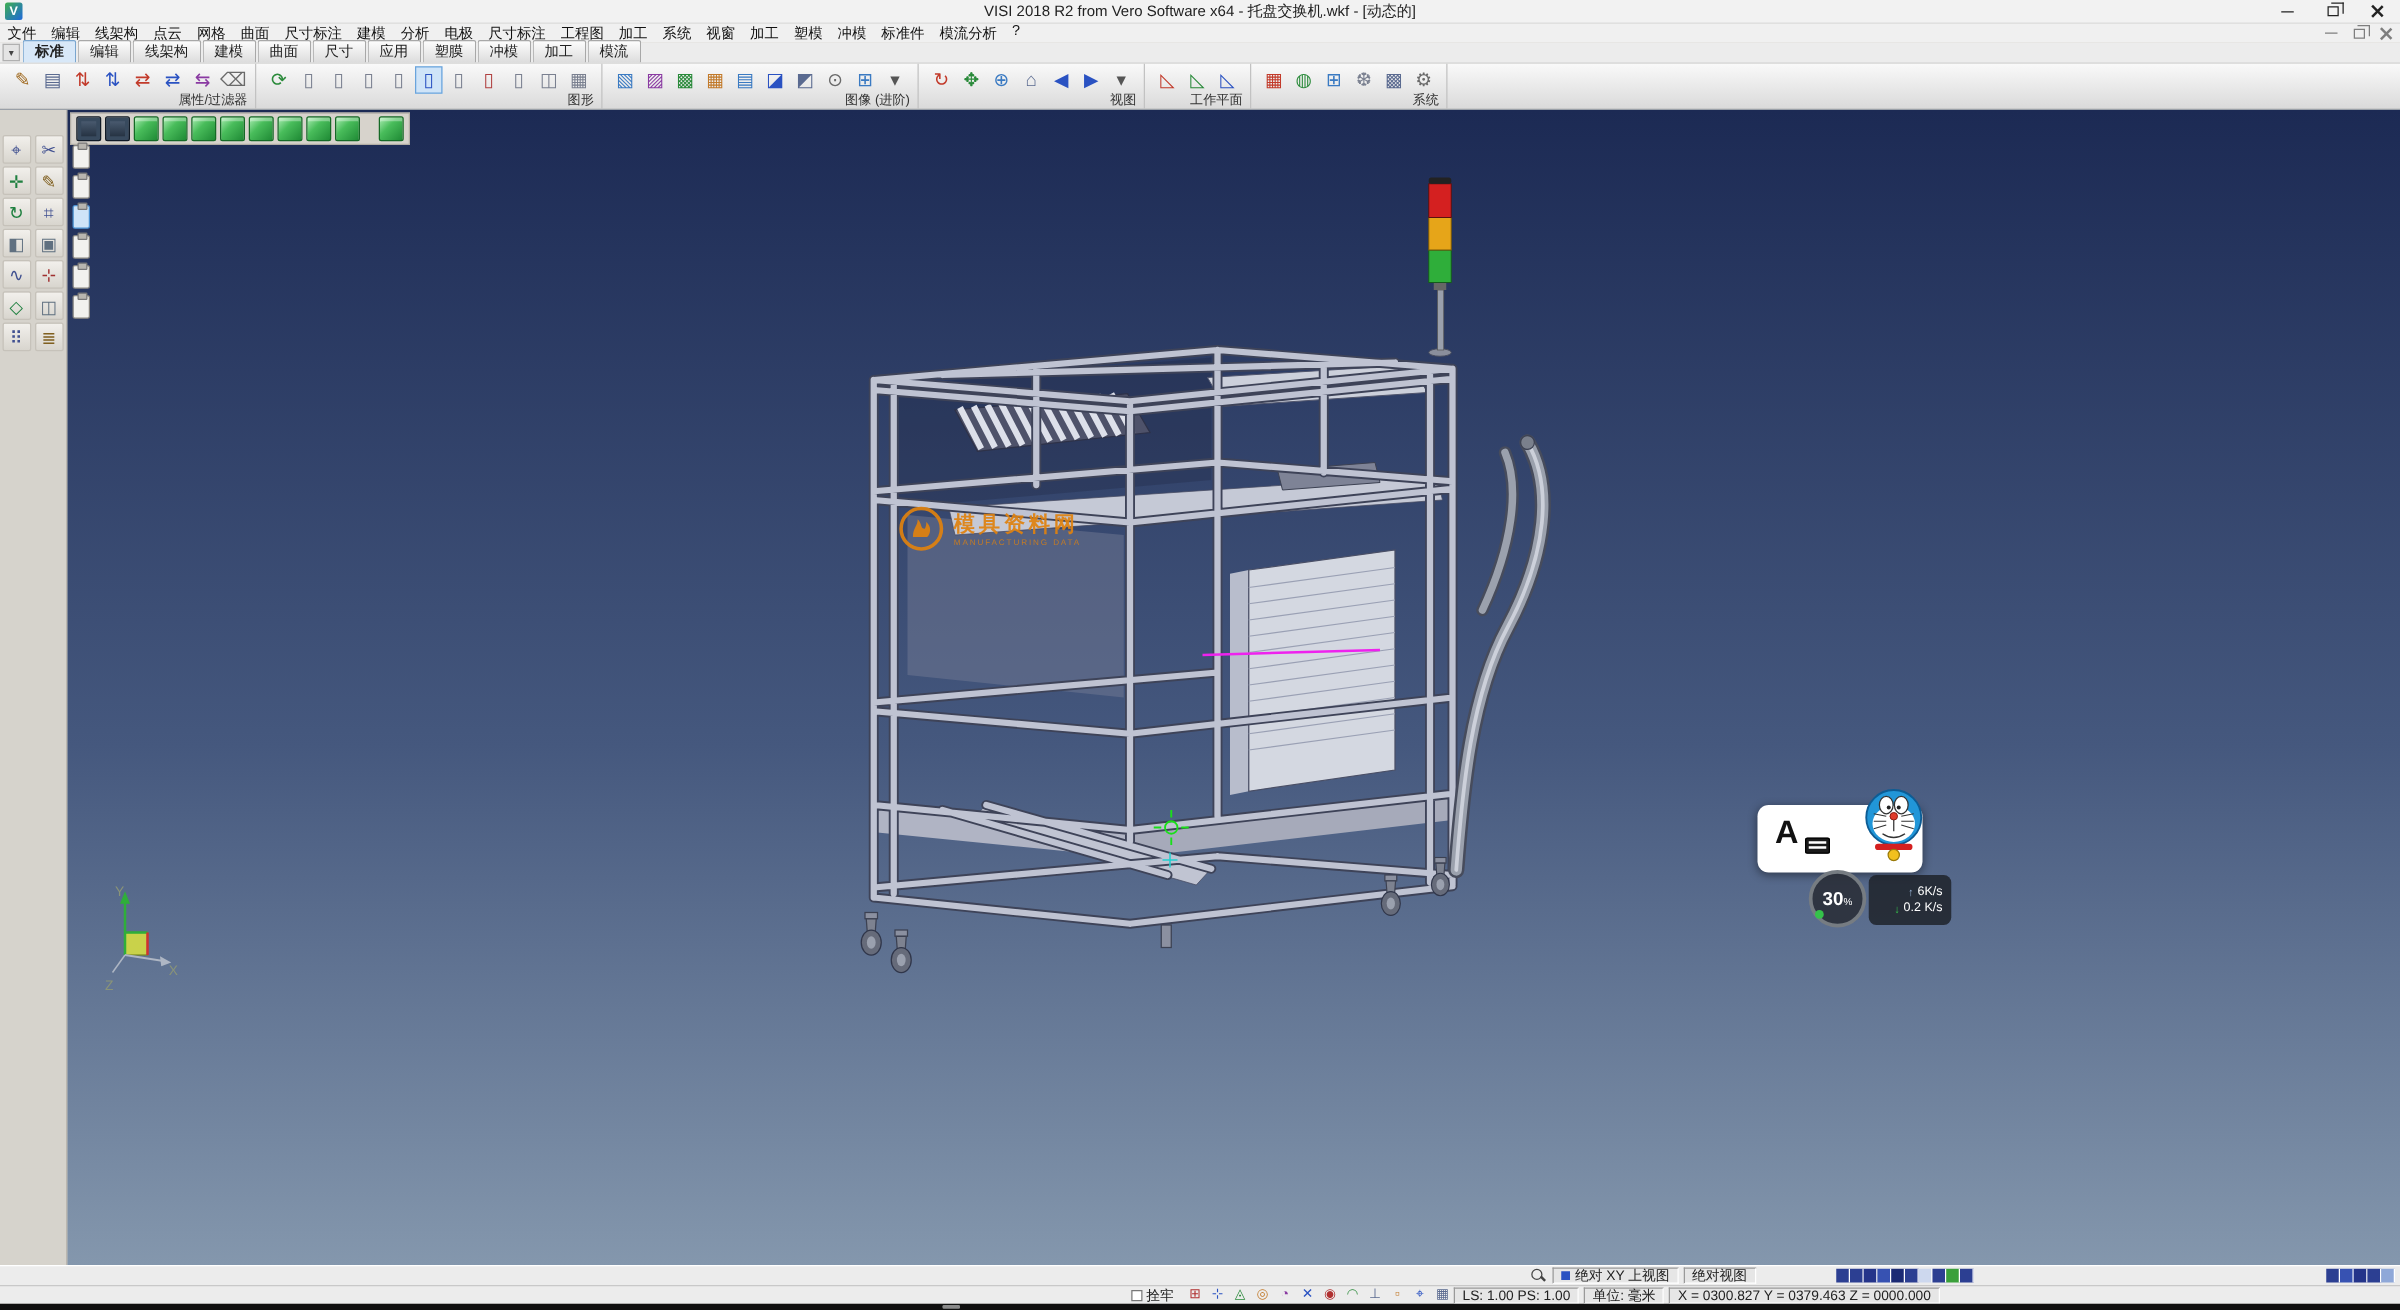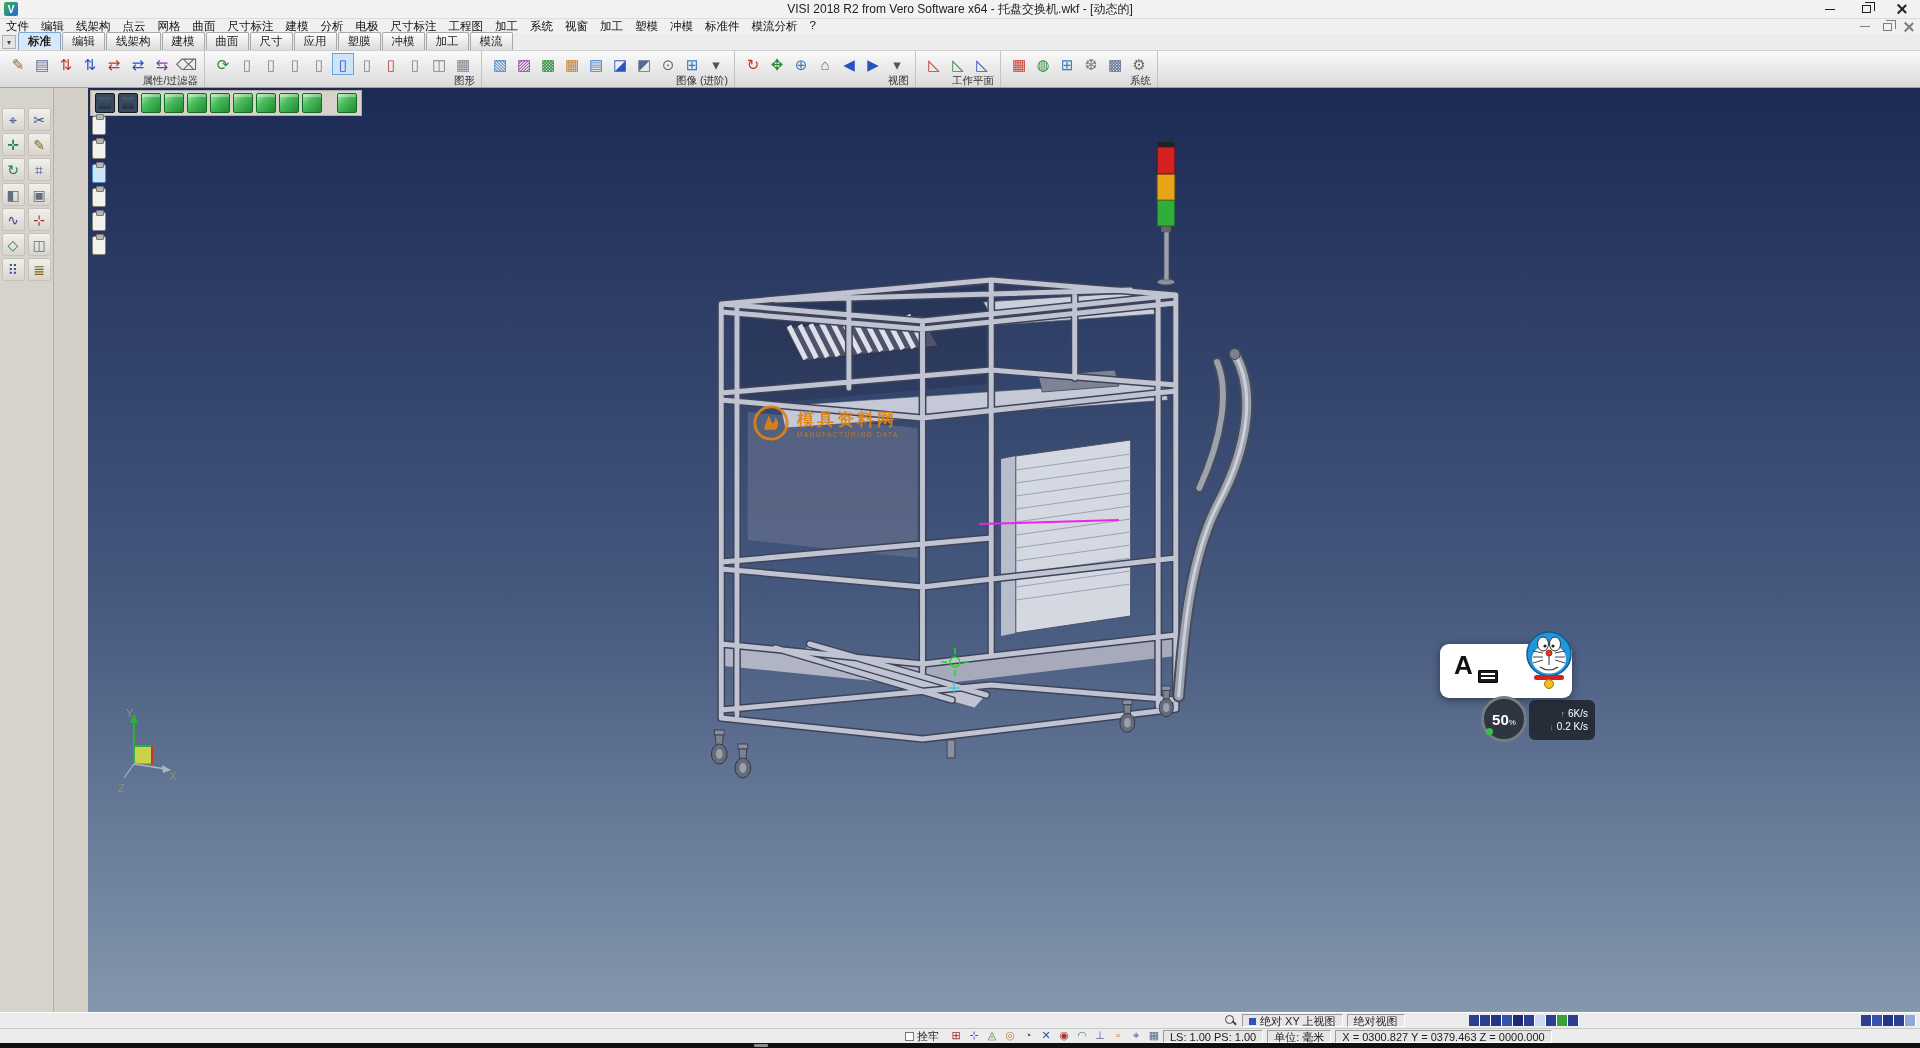--- a/index.html
+++ b/index.html
@@ -54,21 +54,21 @@
 
   
   .workspace { flex:1 1 auto; display:flex; min-height:0; }
   .left-toolbar { flex:0 0 54px; background:#d6d3cc; border-right:1px solid #b2aea6; padding-top:20px; }
   .lt-grid { display:grid; grid-template-columns:24px 24px; justify-content:center; gap:2px; }
   .lticon { width:23px; height:23px; font-size:14px; line-height:22px; text-align:center;
     color:var(--c,#444); border:1px solid #c6c2ba; background:linear-gradient(#f2f0ec,#d8d5ce);
     border-radius:2px; cursor:default; }
 
   .viewport { flex:1 1 auto; position:relative; overflow:hidden;
-    background:linear-gradient(var(--vp-top,#1c2a54) 0%, var(--vp-mid,#45587e) 55%, var(--vp-bottom,#8497ad) 100%);margin-left:34px; }
+    background:linear-gradient(var(--vp-top,#1c2a54) 0%, var(--vp-mid,#45587e) 55%, var(--vp-bottom,#8497ad) 100%); }
   .model { position:absolute; inset:0; width:100%; height:100%; }
 
   
   .viewcube-bar { position:absolute; top:2px; left:2px; display:flex; gap:3px;
     background:#d7d3cc; border:1px solid #b2aea6; padding:2px 4px; }
   .vcicon { width:20px; height:20px; border-radius:2px; cursor:default; }
   .vcicon.monitor { background:linear-gradient(#52647a,#1d2938); border:1px solid #101a26;
     box-shadow:inset 0 0 0 3px #384a5e; }
   .vcicon.cube { background:
       linear-gradient(135deg,#a8ecb0 0%,#49bd5b 40%,#1f8a35 100%);
@@ -493,21 +493,21 @@
             <circle cx="33" cy="18" r="1.6" fill="#222"></circle>
           <circle cx="29" cy="25" r="3" fill="#e03a2a" stroke="#8a1d12" stroke-width="0.8"></circle>
           <path d="M29,28 L29,37" stroke="#333" stroke-width="1"></path>
           <path d="M20,39 Q29,45 38,39" stroke="#333" stroke-width="1.2" fill="none"></path>
           <path d="M13,23 L23,25 M13,29 L23,29 M13,35 L23,32 M35,25 L45,23 M35,29 L45,29 M35,32 L45,35" stroke="#333" stroke-width="0.9"></path>
           <rect x="14" y="47" width="30" height="5" rx="2.5" fill="#d42020"></rect>
           <circle cx="29" cy="56" r="4.5" fill="#f2c01e" stroke="#9a7a0a"></circle>
         </svg>
       </div>
       <div class="pct-badge">
-        <span class="pct-num">50</span>
+        <span class="pct-num">30</span>
           <span class="pct-unit">%</span>
       </div>
       <div class="speed-box">
         <span class="spd-row">
             <span class="spd-arrow-up">↑</span>
             <span>6K/s</span>
           </span>
         <span class="spd-row">
             <span class="spd-arrow-down">↓</span>
             <span>0.2 K/s</span>

